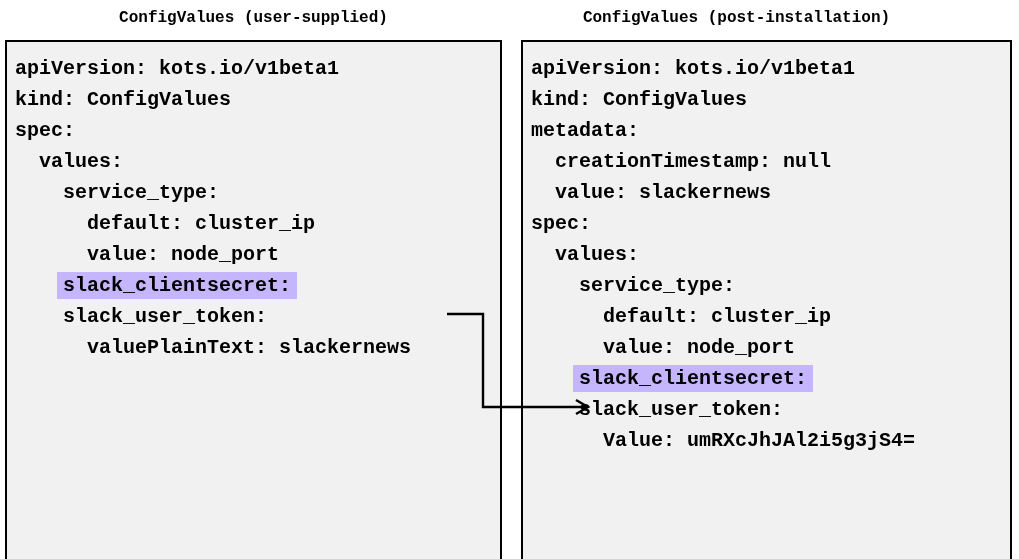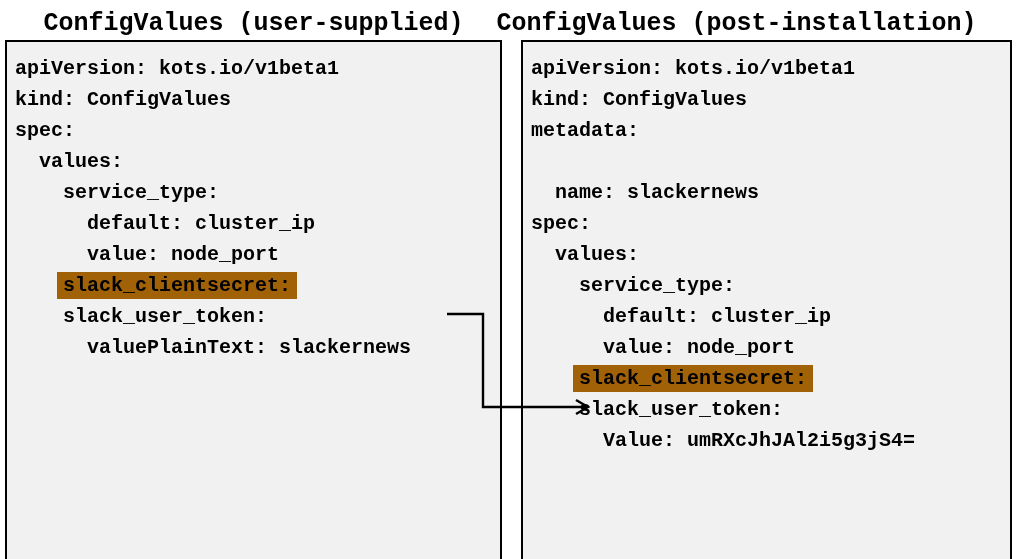--- a/index.html
+++ b/index.html
@@ -8,21 +8,21 @@
     background: #ffffff;
     font-family: "Liberation Mono", "DejaVu Sans Mono", monospace;
     position: relative;
     overflow: hidden;
   }
   .panel-title {
     position: absolute;
     top: 9px;
     text-align: center;
     font-weight: bold;
-    font-size: 25px;
+    font-size: 16px;
     color: #000000;
     white-space: pre;
   }
   #left-title  { left: 5px;   width: 497px; }
   #right-title { left: 491px; width: 491px; }
   .code-panel {
     position: absolute;
     top: 40px;
     height: 556px;
     background: #f1f1f1;
@@ -34,21 +34,21 @@
   #right-panel { left: 521px; width: 491px; }
   .code-line {
     white-space: pre;
     font-weight: bold;
     font-size: 20px;
     line-height: 31px;
     height: 31px;
     color: #000000;
   }
   .hl {
-    background: #a16207;
+    background: #c4b5fd;
     padding: 2px 6px;
     margin: 0 -6px;
   }
   #arrow-overlay {
     position: absolute;
     left: 0; top: 0;
     width: 1019px; height: 559px;
     pointer-events: none;
   }
 </style>
@@ -69,22 +69,22 @@
     <div class="code-line"><span>      </span><span>value: node_port</span></div>
     <div class="code-line"><span>    </span><span class="hl">slack_clientsecret:</span></div>
     <div class="code-line"><span>    </span><span>slack_user_token:</span></div>
     <div class="code-line"><span>      </span><span>valuePlainText: slackernews</span></div>
   </div>
 
 <div id="right-panel" class="code-panel">
     <div class="code-line"><span></span><span>apiVersion: kots.io/v1beta1</span></div>
     <div class="code-line"><span></span><span>kind: ConfigValues</span></div>
     <div class="code-line"><span></span><span>metadata:</span></div>
-    <div class="code-line"><span>  </span></div>
-    <div class="code-line"><span>  </span><span>name: slackernews</span></div>
+    <div class="code-line"><span>  </span><span>creationTimestamp: null</span></div>
+    <div class="code-line"><span>  </span><span>value: slackernews</span></div>
     <div class="code-line"><span></span><span>spec:</span></div>
     <div class="code-line"><span>  </span><span>values:</span></div>
     <div class="code-line"><span>    </span><span>service_type:</span></div>
     <div class="code-line"><span>      </span><span>default: cluster_ip</span></div>
     <div class="code-line"><span>      </span><span>value: node_port</span></div>
     <div class="code-line"><span>    </span><span class="hl">slack_clientsecret:</span></div>
     <div class="code-line"><span>    </span><span>slack_user_token:</span></div>
     <div class="code-line"><span>      </span><span>Value: umRXcJhJAl2i5g3jS4=</span></div>
   </div>
 

